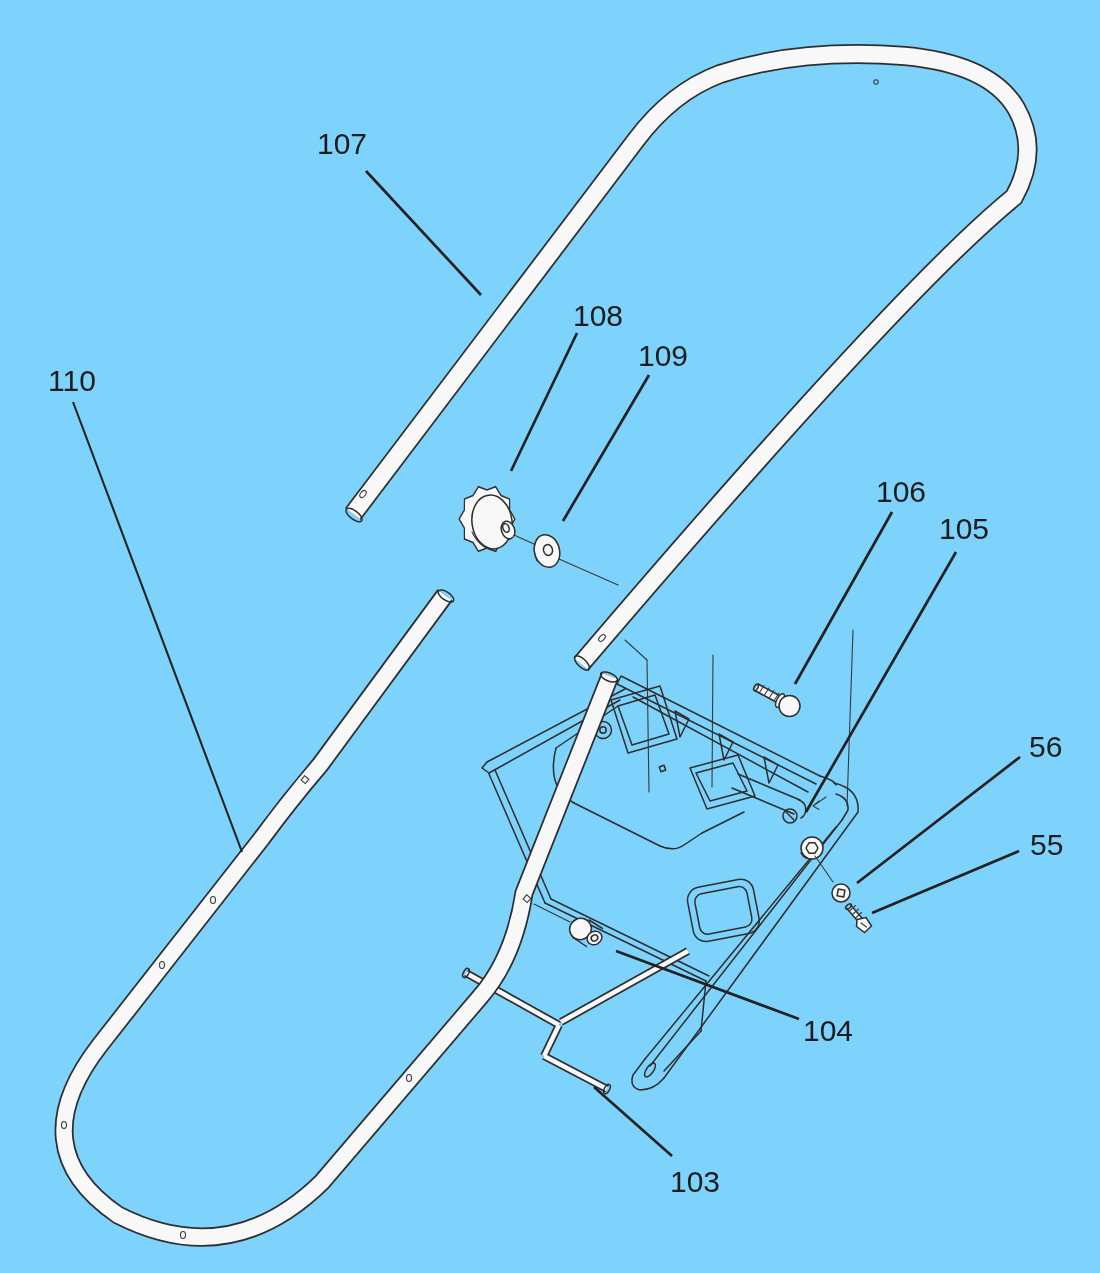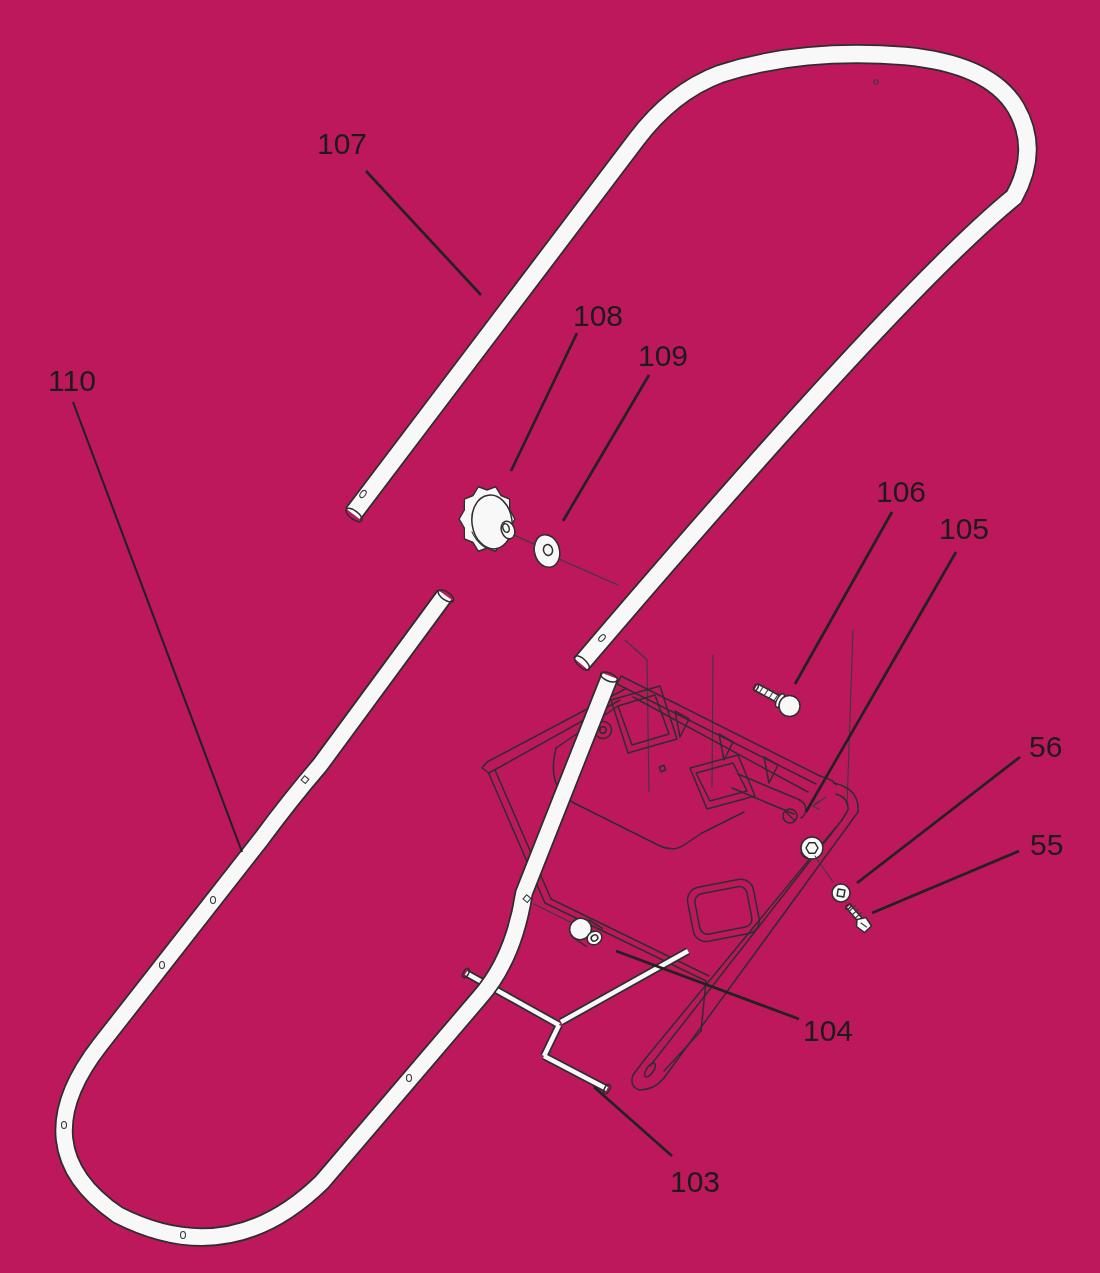--- a/index.html
+++ b/index.html
@@ -1,17 +1,17 @@
 <!DOCTYPE html>
 <html><head>
 <meta charset="utf-8">
 <style>
   html,body{margin:0;padding:0;}
   body{background:#e9e9e9;font-family:"Liberation Sans",sans-serif;}
-  .stage{position:relative;width:1100px;height:1273px;background:#be185d;overflow:hidden;}
+  .stage{position:relative;width:1100px;height:1273px;background:#7dd3fc;overflow:hidden;}
   svg{display:block;}
   .ln{fill:none;stroke:#2e2e2e;stroke-width:1.5;stroke-linejoin:round;stroke-linecap:round;}
   .thin{fill:none;stroke:#3a3a3a;stroke-width:1.1;stroke-linecap:round;}
   .tube-o{fill:none;stroke:#2e2e2e;stroke-linecap:butt;}
   .tube-i{fill:none;stroke:#f8f8f8;stroke-linecap:butt;}
   .wht{fill:#f8f8f8;stroke:#2e2e2e;stroke-width:1.5;}
   .lead{fill:none;stroke:#222;stroke-width:2.7;stroke-linecap:butt;}
   .lead-thin{fill:none;stroke:#222;stroke-width:2.1;stroke-linecap:butt;}
   .lbl{font-family:"Liberation Sans",sans-serif;font-size:30px;fill:#1c1c1c;}
 </style>

